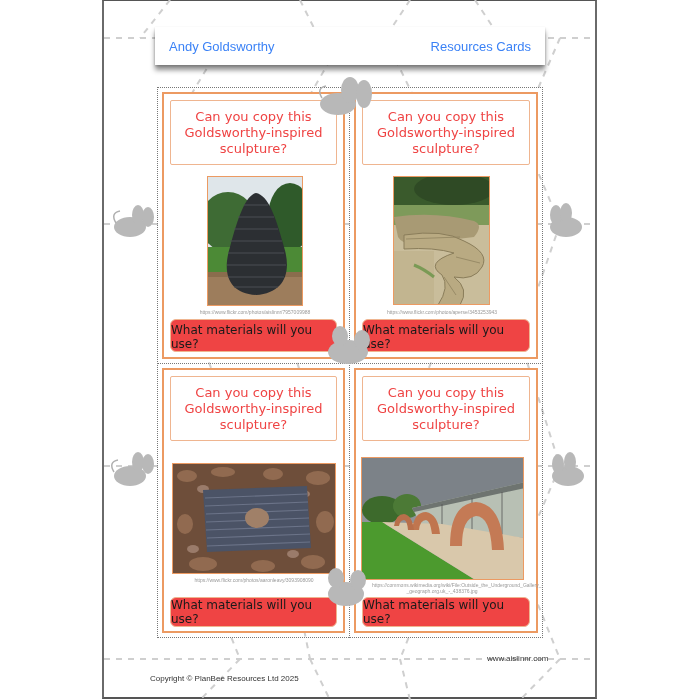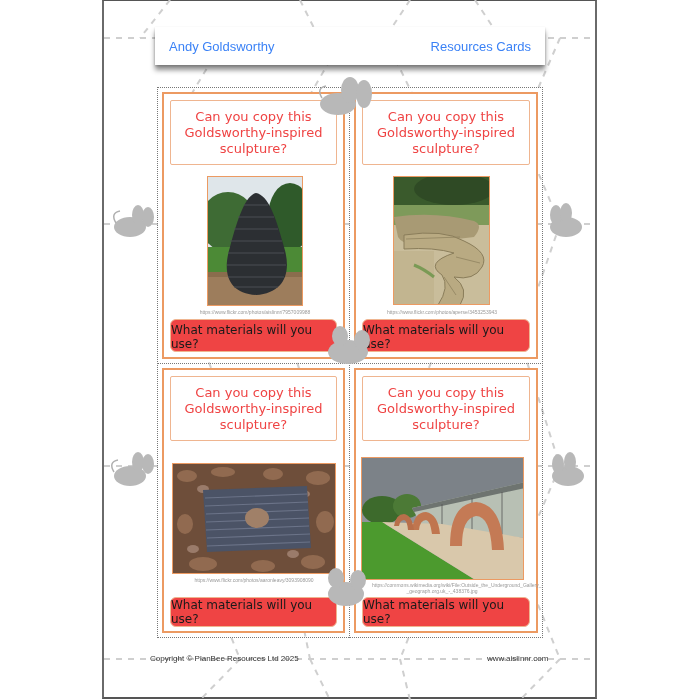--- a/index.html
+++ b/index.html
@@ -265,14 +265,14 @@
     </g>
 </svg>
 <svg class="bee" style="left:316px; top:566px;" width="60" height="50" viewBox="0 0 60 50">
   <g fill="#b8b8b8">
       <ellipse cx="30" cy="28" rx="18" ry="12"></ellipse>
       <ellipse cx="20" cy="12" rx="8" ry="10"></ellipse>
       <ellipse cx="42" cy="14" rx="8" ry="10"></ellipse>
     </g>
 </svg>
 
-<div class="footer-left" style="left:150px;">Copyright © PlanBee Resources Ltd 2025</div>
+<div class="footer-left" style="left:150px;margin-top:20px;">Copyright © PlanBee Resources Ltd 2025</div>
 <div class="footer-right" style="left:487px;">www.aislinnr.com</div>
 
 </body></html>

